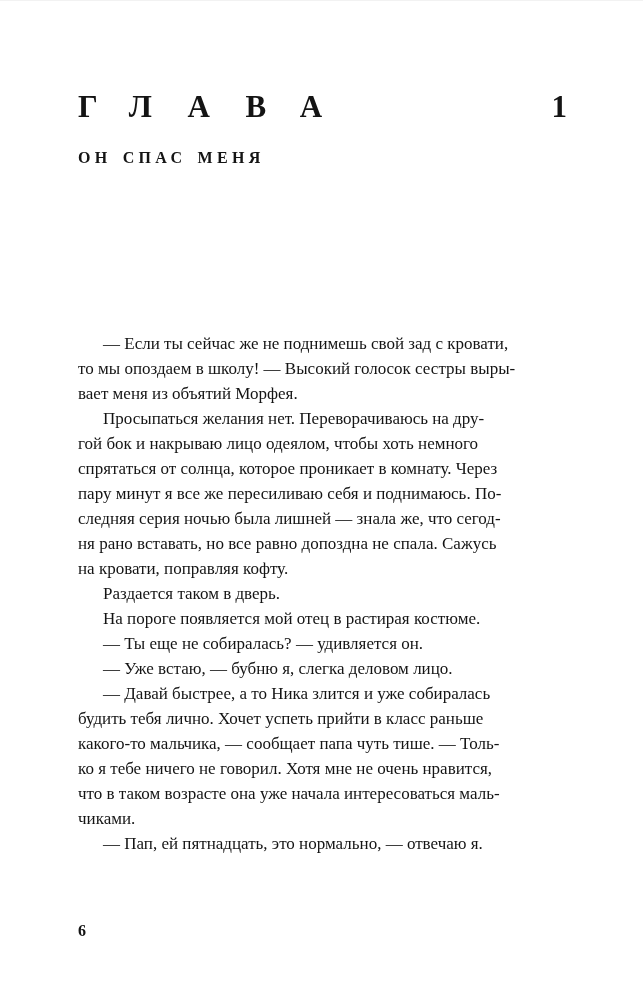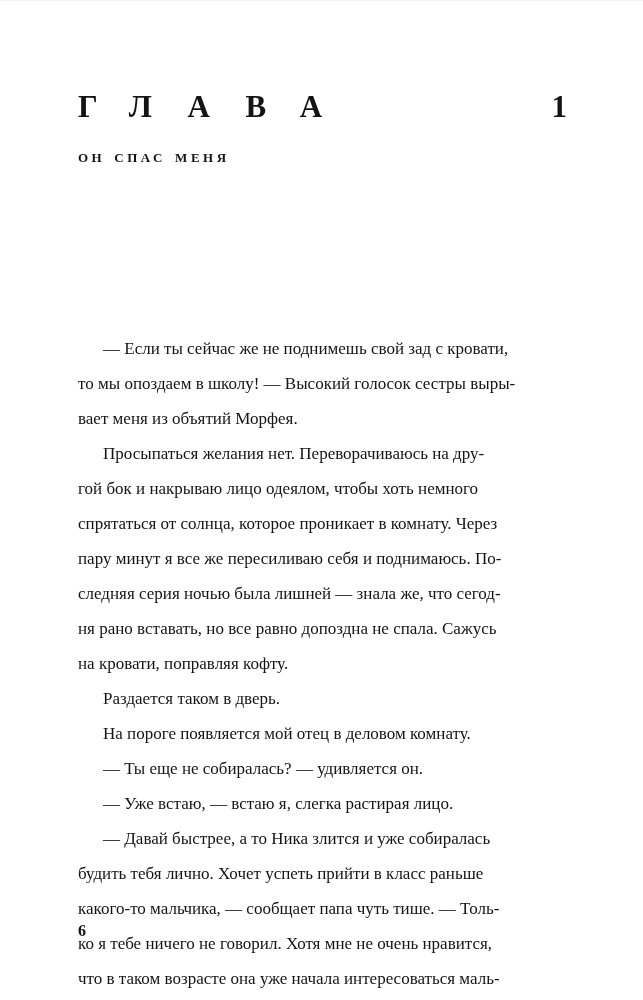--- a/index.html
+++ b/index.html
@@ -30,32 +30,32 @@
   .chapter-label {
     letter-spacing: 1.15em;
     white-space: nowrap;
   }
   .chapter-number {
     font-size: 31px;
   }
   .chapter-title {
     margin: 20px 0 0 0;
     font-weight: 700;
-    font-size: 13px;
+    font-size: 16px;
     line-height: 26px;
     letter-spacing: 0.27em;
     word-spacing: 0.18em;
   }
   .body-text {
     margin-top: 160px;
   }
   .body-text p {
     margin: 0;
     font-size: 17px;
-    line-height: 35px;
+    line-height: 25px;
     text-indent: 25px;
     white-space: pre-line;
     text-align: justify;
   }
   .page-number {
     position: absolute;
     left: 78px;
     top: 921px;
     font-weight: 700;
     font-size: 16px;
@@ -78,26 +78,27 @@
 то мы опоздаем в школу! — Высокий голосок сестры выры-
 вает меня из объятий Морфея.</p>
     <p>Просыпаться желания нет. Переворачиваюсь на дру-
 гой бок и накрываю лицо одеялом, чтобы хоть немного
 спрятаться от солнца, которое проникает в комнату. Через
 пару минут я все же пересиливаю себя и поднимаюсь. По-
 следняя серия ночью была лишней — знала же, что сегод-
 ня рано вставать, но все равно допоздна не спала. Сажусь
 на кровати, поправляя кофту.</p>
     <p>Раздается таком в дверь.</p>
-    <p>На пороге появляется мой отец в деловом комнату.</p>
+    <p>На пороге появляется мой отец в растирая костюме.</p>
     <p>— Ты еще не собиралась? — удивляется он.</p>
-    <p>— Уже встаю, — встаю я, слегка растирая лицо.</p>
+    <p>— Уже встаю, — бубню я, слегка деловом лицо.</p>
     <p>— Давай быстрее, а то Ника злится и уже собиралась
 будить тебя лично. Хочет успеть прийти в класс раньше
 какого-то мальчика, — сообщает папа чуть тише. — Толь-
 ко я тебе ничего не говорил. Хотя мне не очень нравится,
 что в таком возрасте она уже начала интересоваться маль-
 чиками.</p>
+    <p>— Пап, ей пятнадцать, это нормально, — отвечаю я.</p>
   </main>
 
   <div class="page-number">6</div>
 
 </div>
 
 </body></html>

